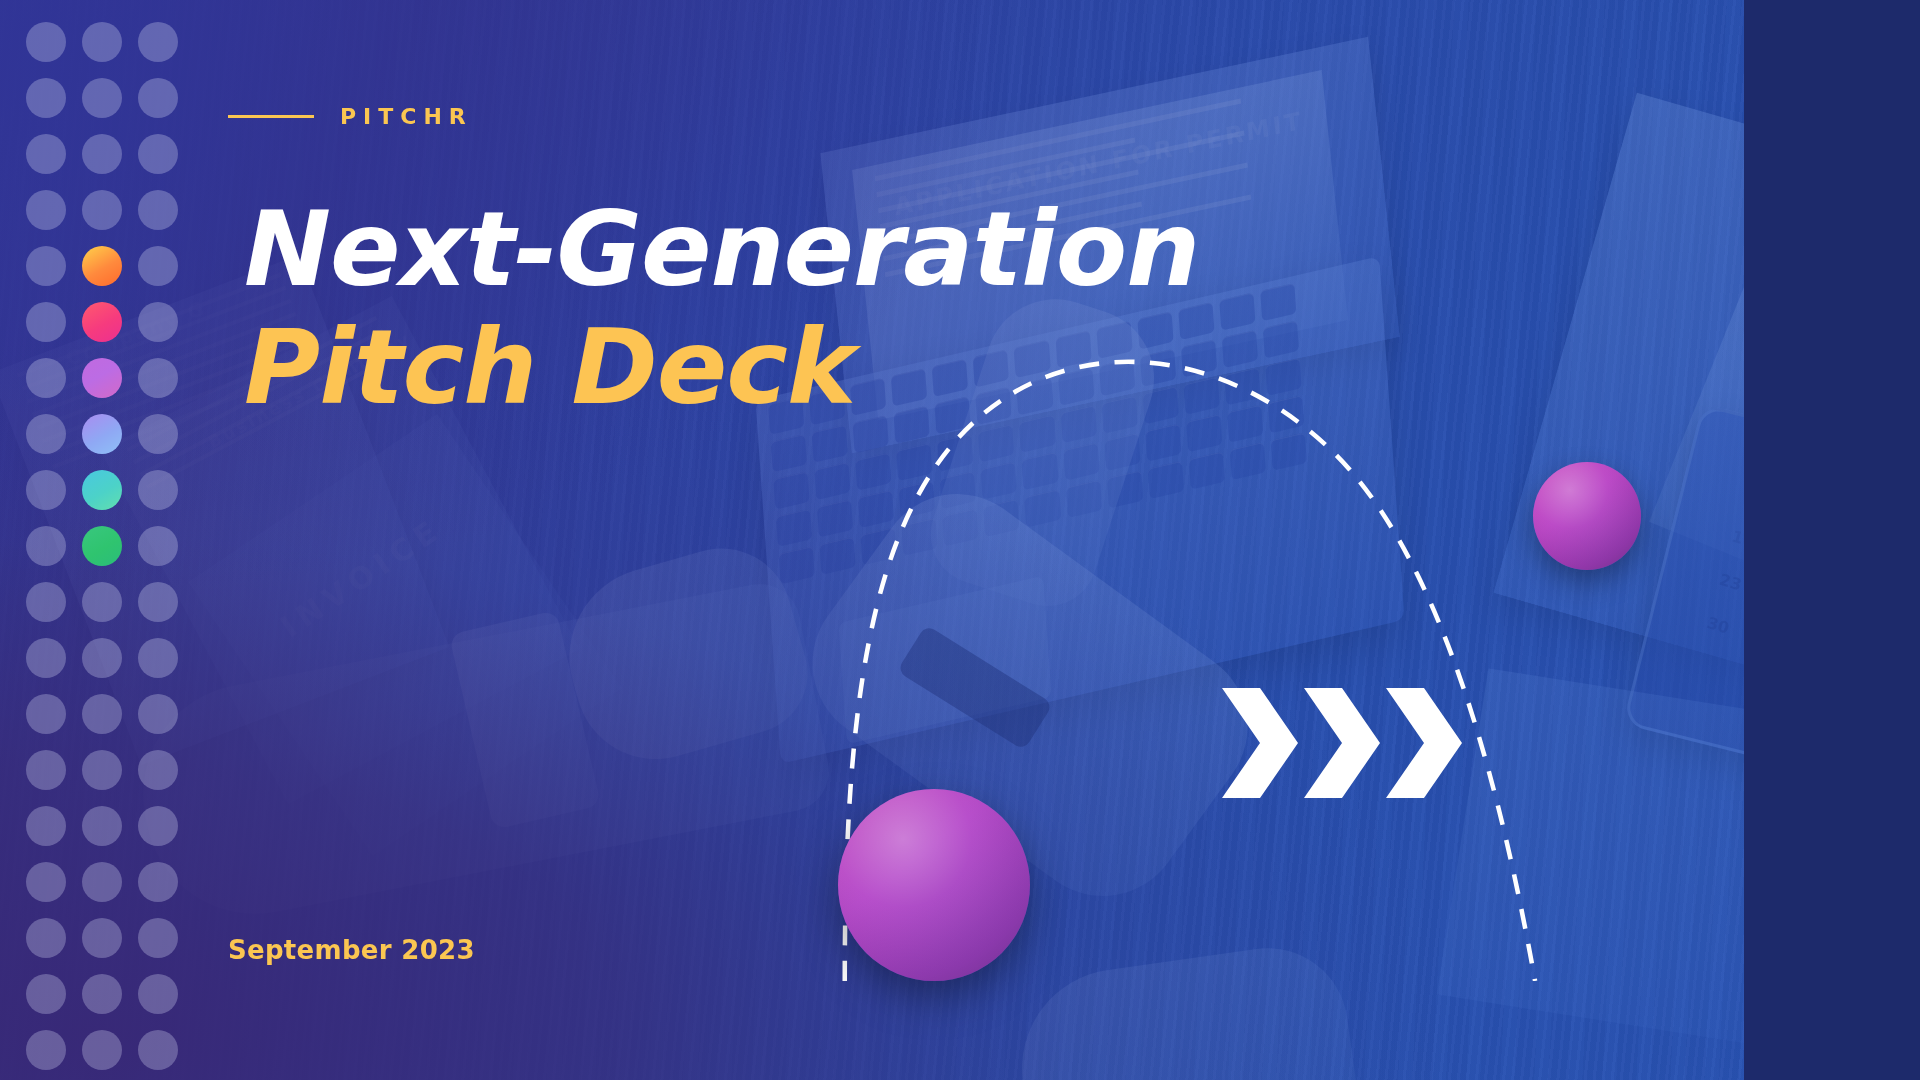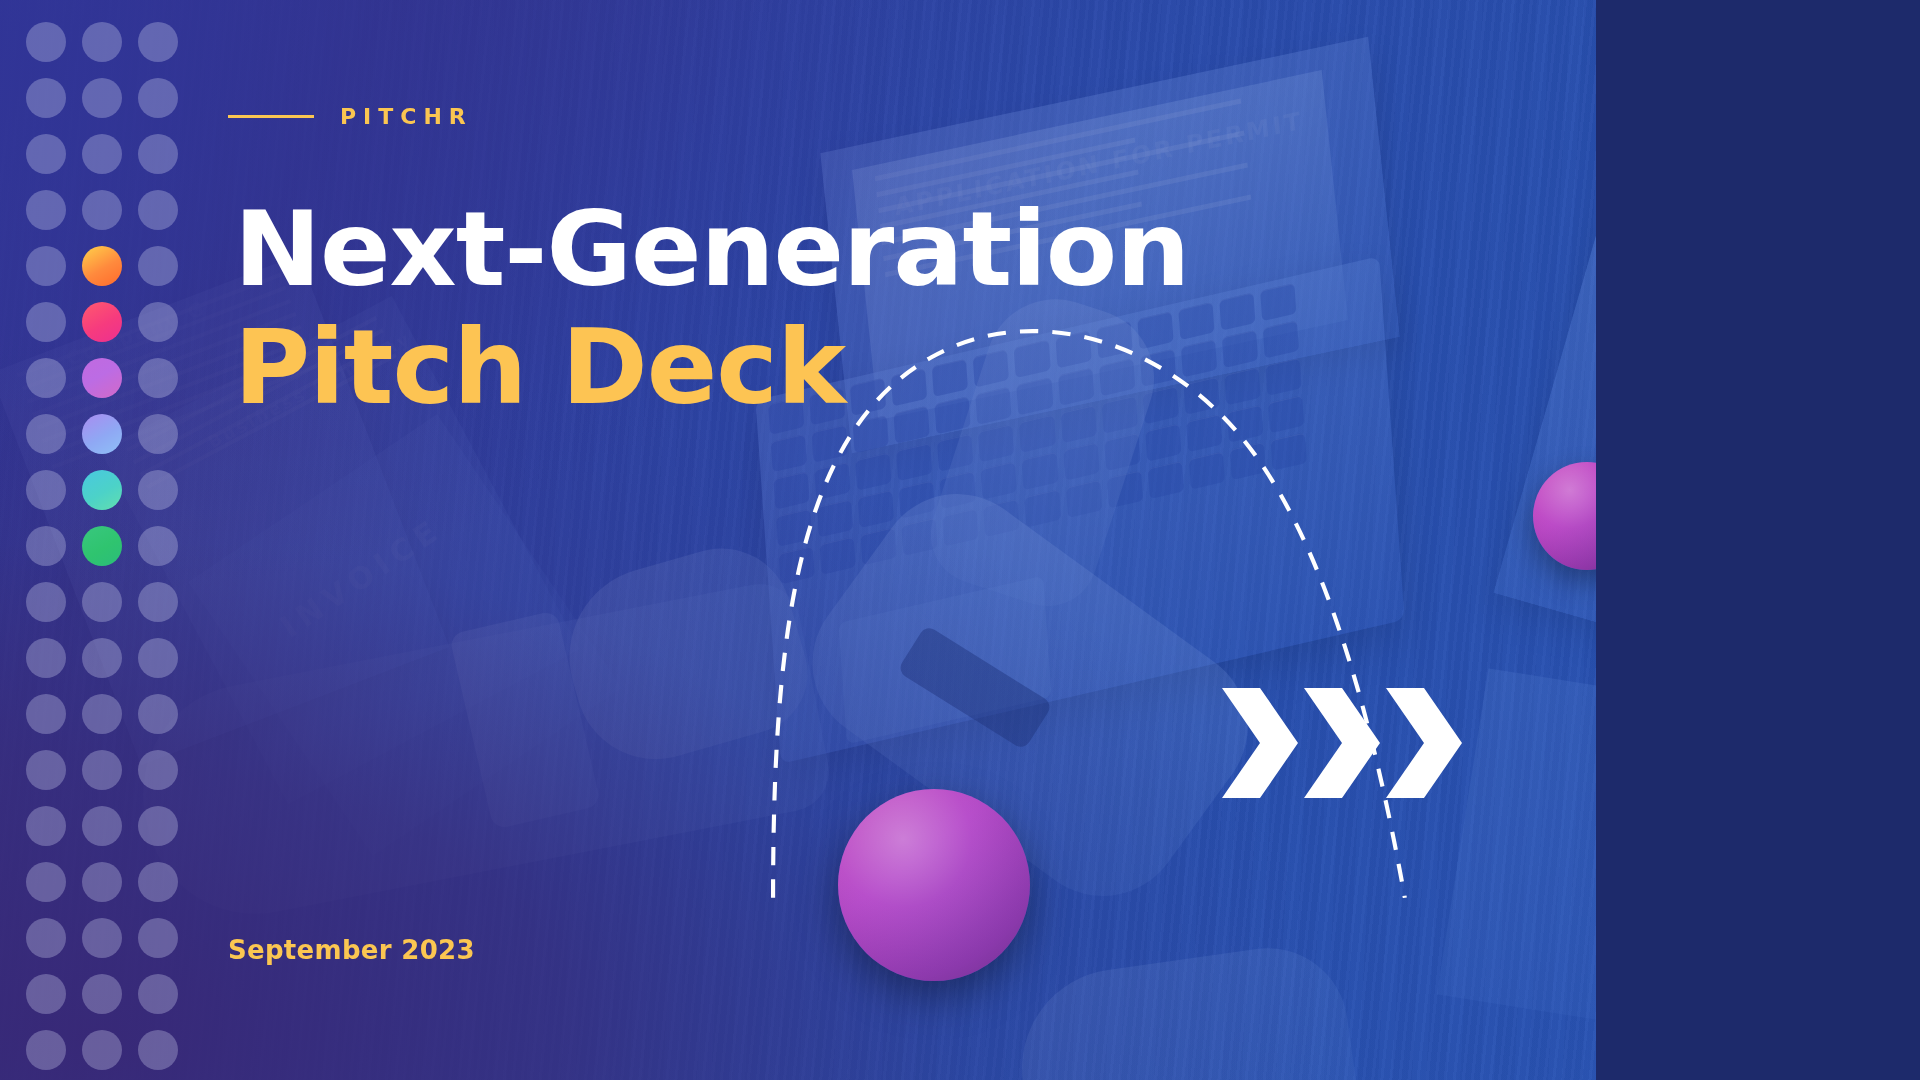--- a/index.html
+++ b/index.html
@@ -1,21 +1,21 @@
 <!DOCTYPE html>
 <html><head>
 <meta charset="utf-8">
 <style>
   * { margin:0; padding:0; box-sizing:border-box; }
   html, body { width:1920px; height:1080px; overflow:hidden; background:#1d2a6b; }
   body { font-family:"DejaVu Sans", sans-serif; }
 
   .slide {
     position:relative;
-    width:1596px; height:1080px;
+    width:1744px; height:1080px;
     overflow:hidden;
     background:#404040;
   }
 
   
   .photo { position:absolute; inset:0; overflow:hidden; }
 
   .wood {
     position:absolute; inset:-10%;
     background:
@@ -212,21 +212,21 @@
 
   
   .content { position:absolute; left:0; top:0; width:100%; height:100%; }
 
   .brand { position:absolute; left:228px; top:104px; display:flex; align-items:center; gap:26px; }
   .brand .rule { width:86px; height:3px; background:#fbc651; }
   .brand .word {
     color:#fbc651; font-size:22px; font-weight:700; letter-spacing:7px;
   }
 
-  .headline { position:absolute; left:234px; top:196px; }
+  .headline { position:absolute; left:244px; top:196px;font-style:italic; }
   .headline .l1 {
     color:#ffffff; font-size:104px; line-height:1.02; font-weight:700;
     letter-spacing:-1px;
   }
   .headline .l2 {
     color:#fdc453; font-size:104px; line-height:1.02; font-weight:700;
     letter-spacing:-1px; margin-top:12px;
   }
 
   .date {

